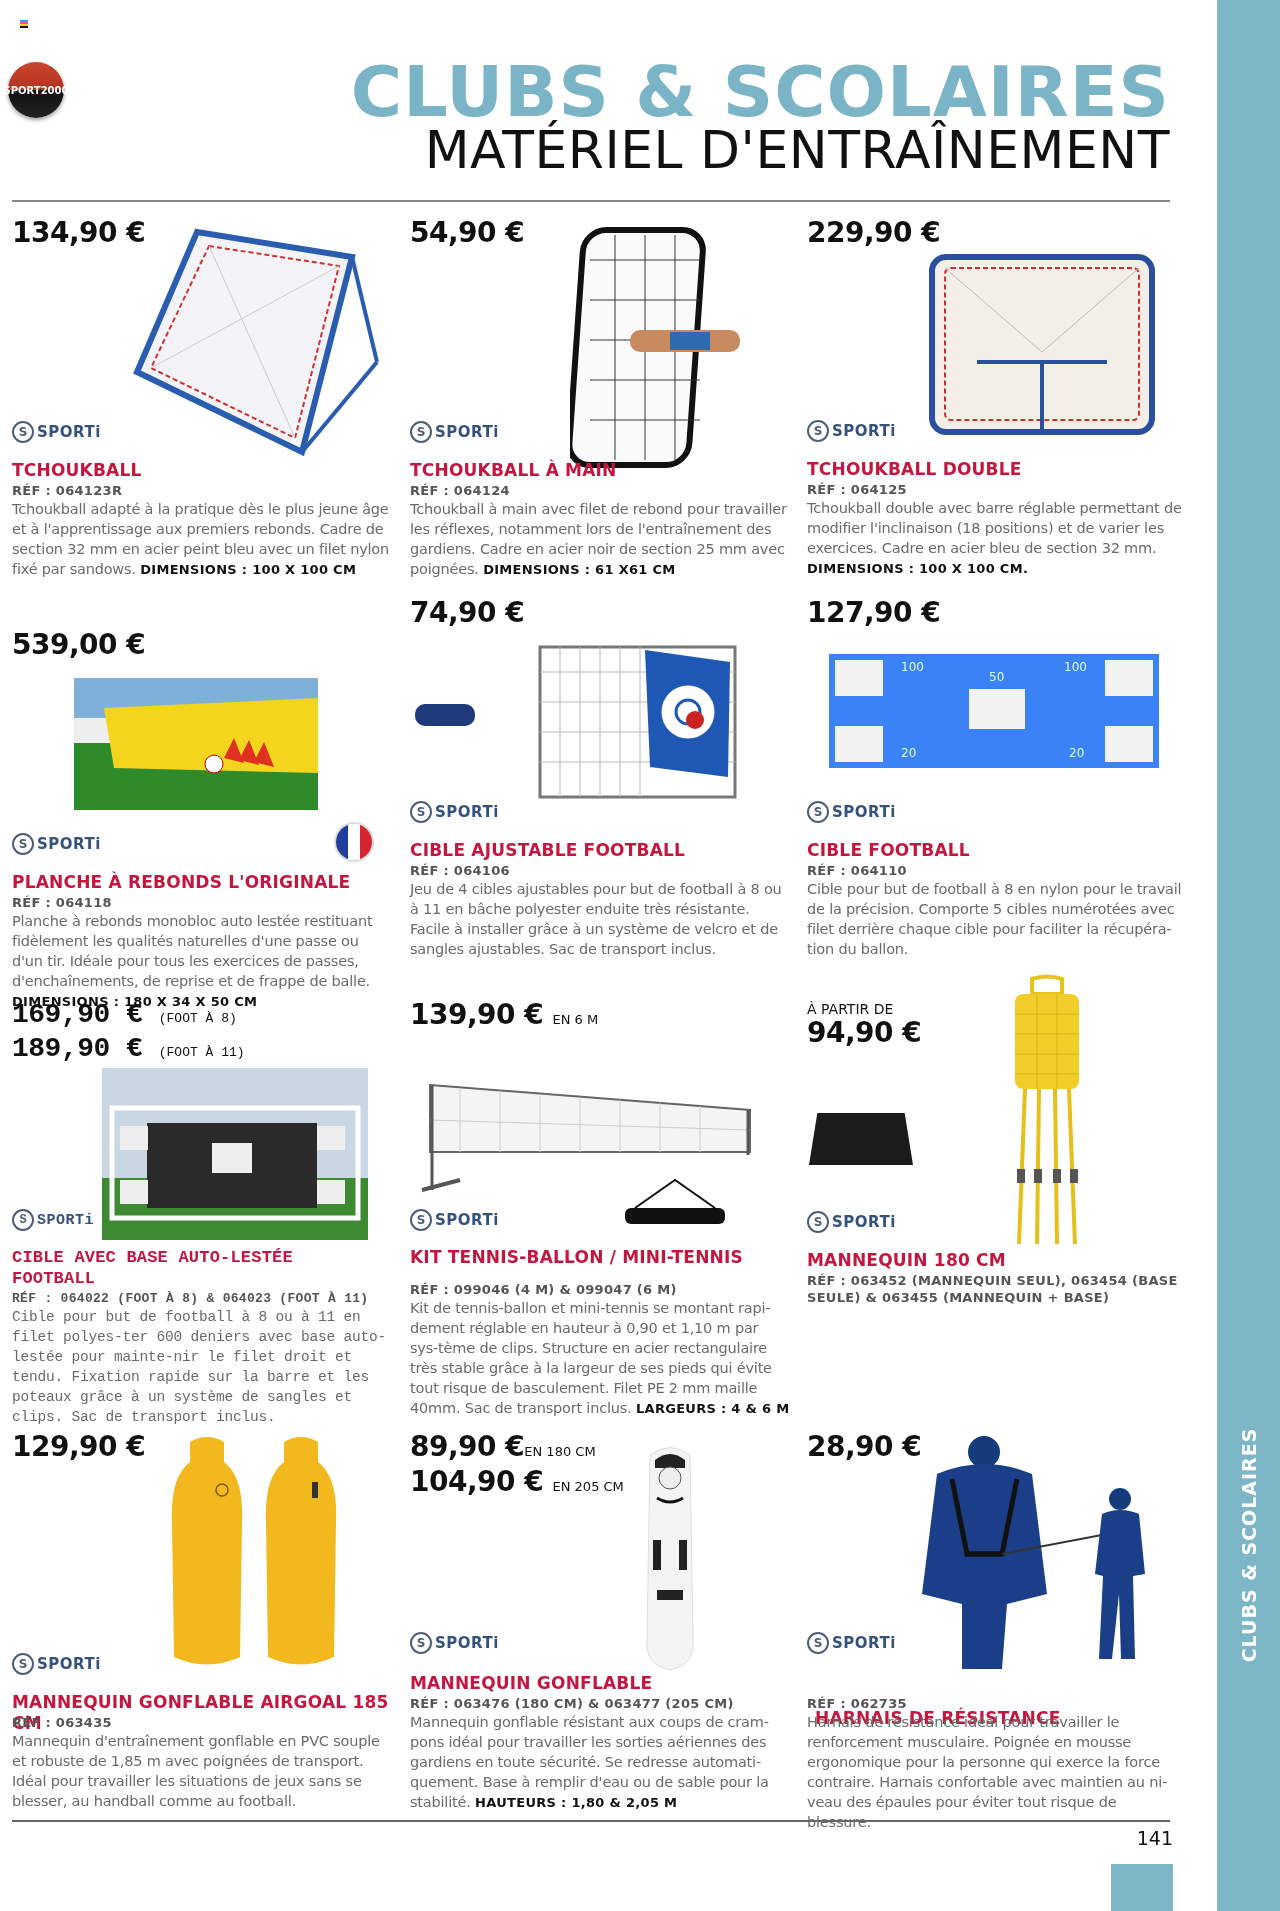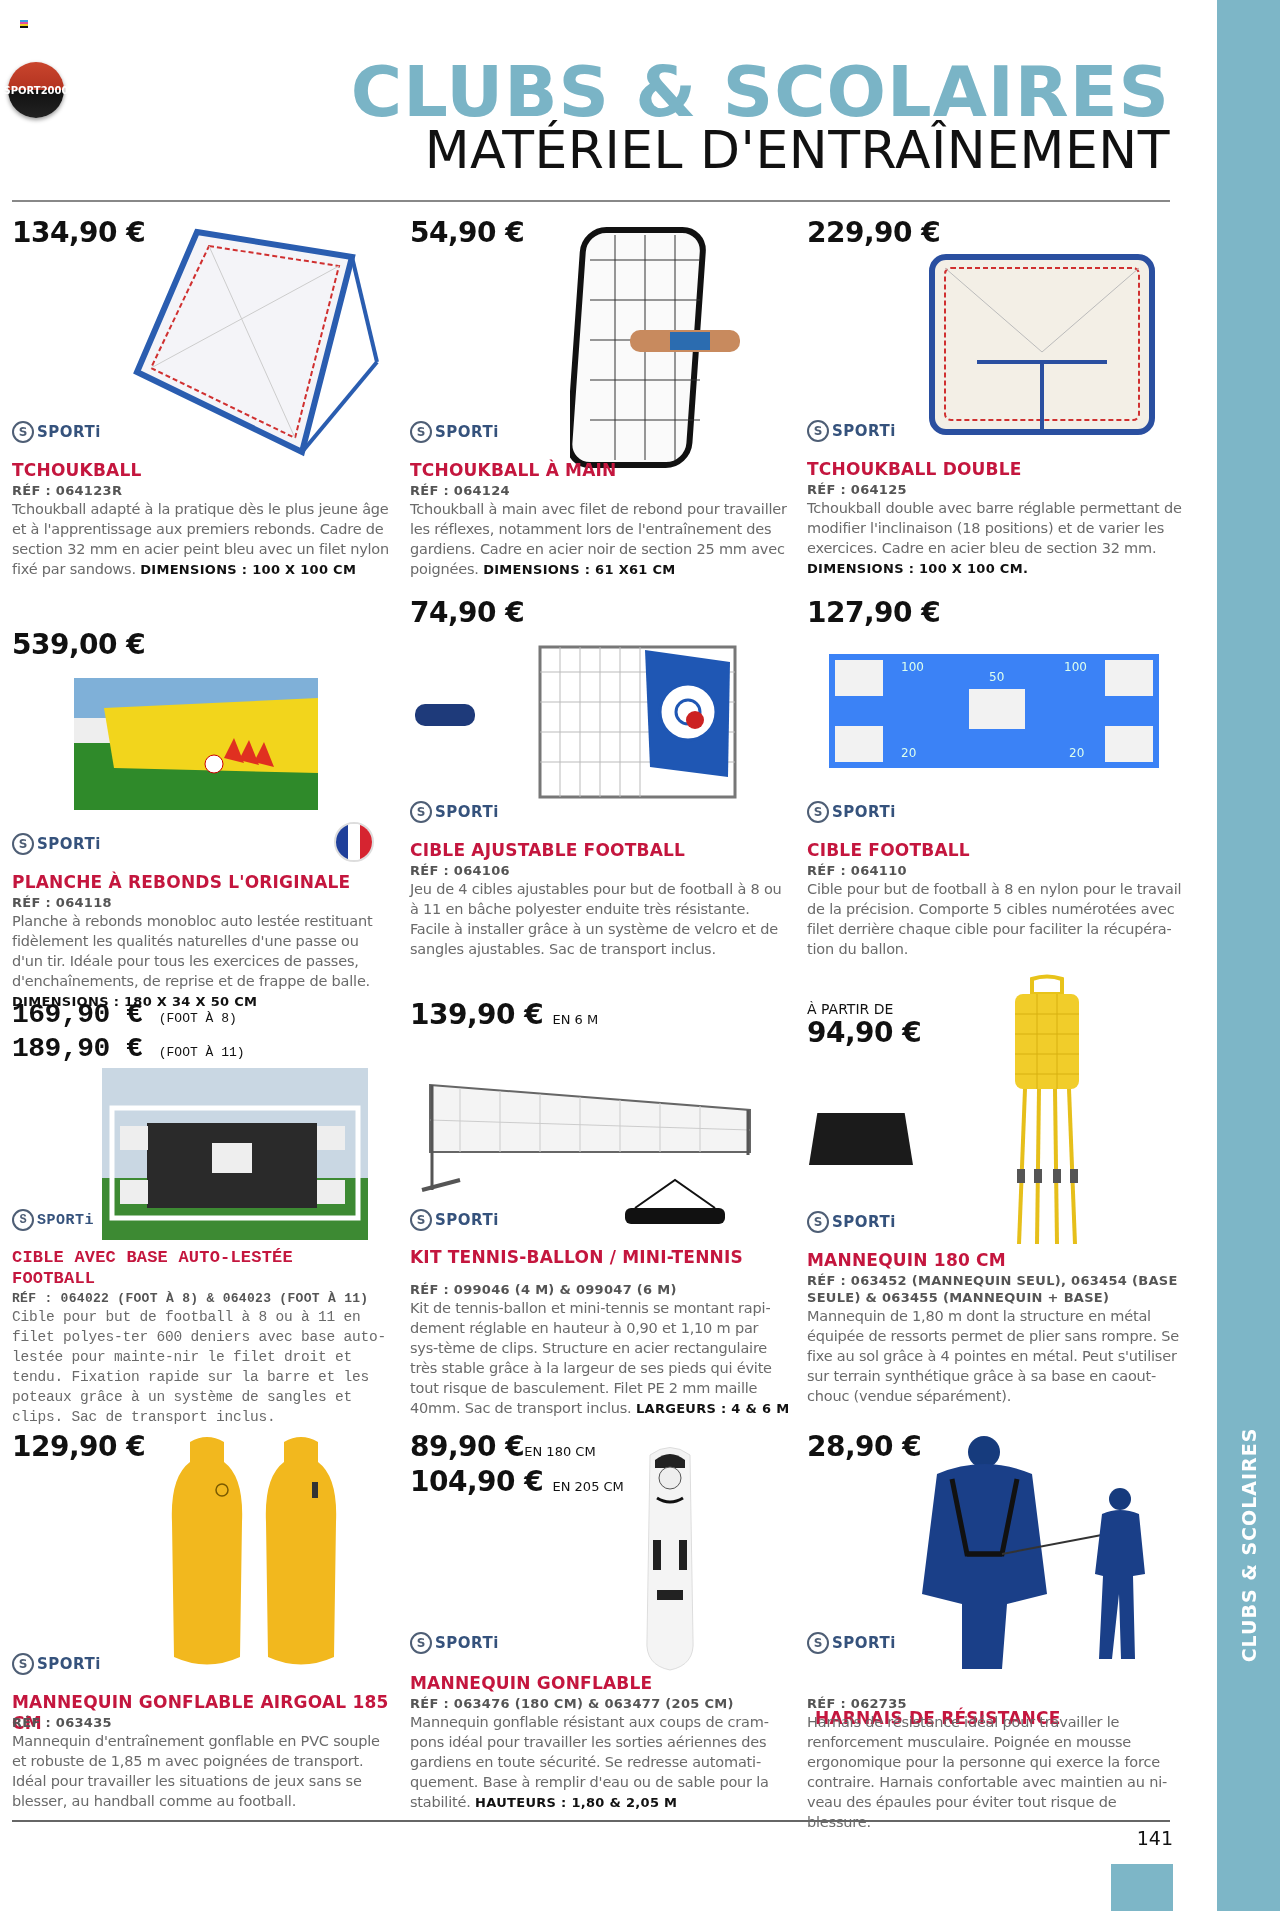--- a/index.html
+++ b/index.html
@@ -311,21 +311,20 @@
         <rect x="63" y="195" width="8" height="14"></rect>
       </g>
   </svg>
   <div class="brand" style="left:0; top:211px;">
     <span class="s">S</span>
     <span class="t">SPORTi</span>
   </div>
   <div class="ptitle" style="left:0; top:250px;">MANNEQUIN 180 CM</div>
   <div style="position:absolute; left:0; top:272px; width:375px;">
     <div class="pref">RÉF : 063452 (MANNEQUIN SEUL), 063454 (BASE SEULE) &amp; 063455 (MANNEQUIN + BASE)</div>
-    <div class="pdesc">Mannequin de 1,80 m dont la structure en métal équipée de ressorts permet de plier sans rompre. Se fixe au sol grâce à 4 pointes en métal. Peut s'utiliser sur terrain synthétique grâce à sa base en caout-chouc (vendue séparément).</div>
   </div>
 </div>
 
 <div class="product" style="left:12px; top:1432px; height:390px;">
   <div class="price">129,90 €</div>
   <svg class="img" style="left:150px; top:0;" width="200" height="245" viewBox="0 0 200 245">
     <path d="M28,10 Q45,0 62,10 L62,30 Q82,45 80,90 L78,225 Q45,240 12,225 L10,90 Q8,45 28,30 Z" fill="#f2b81e"></path>
     <path d="M122,10 Q139,0 156,10 L156,30 Q176,45 174,90 L172,225 Q139,240 106,225 L104,90 Q102,45 122,30 Z" fill="#f2b81e"></path>
     <circle cx="60" cy="58" r="6" fill="none" stroke="#7a5a00" stroke-width="1.5"></circle>
     <rect x="150" y="50" width="6" height="16" fill="#333"></rect>

